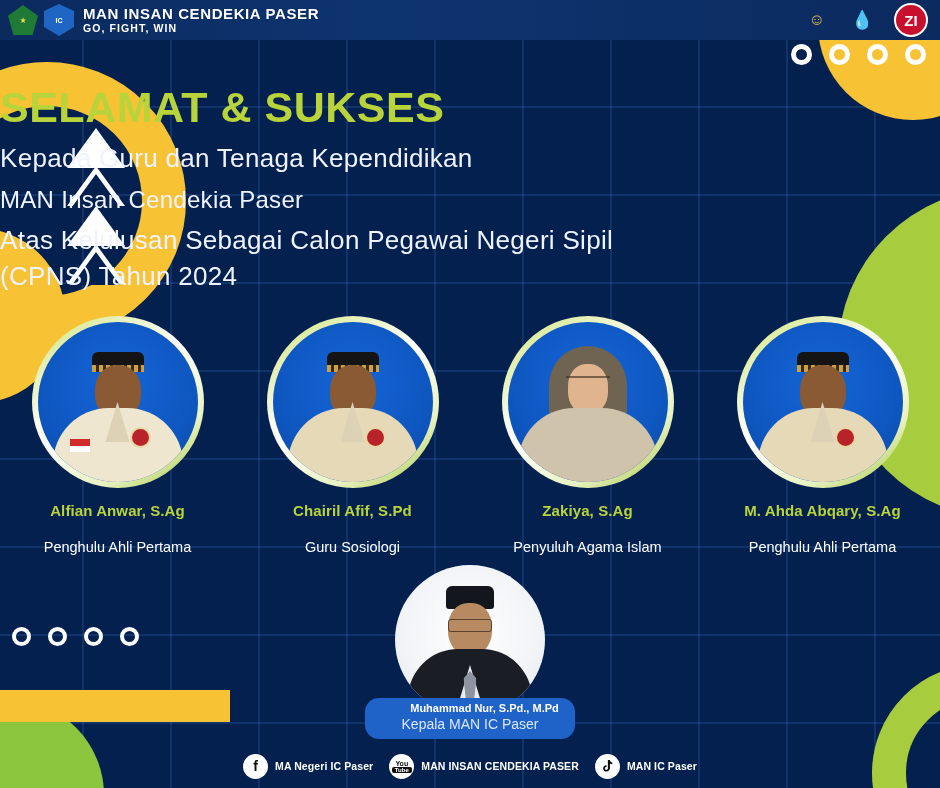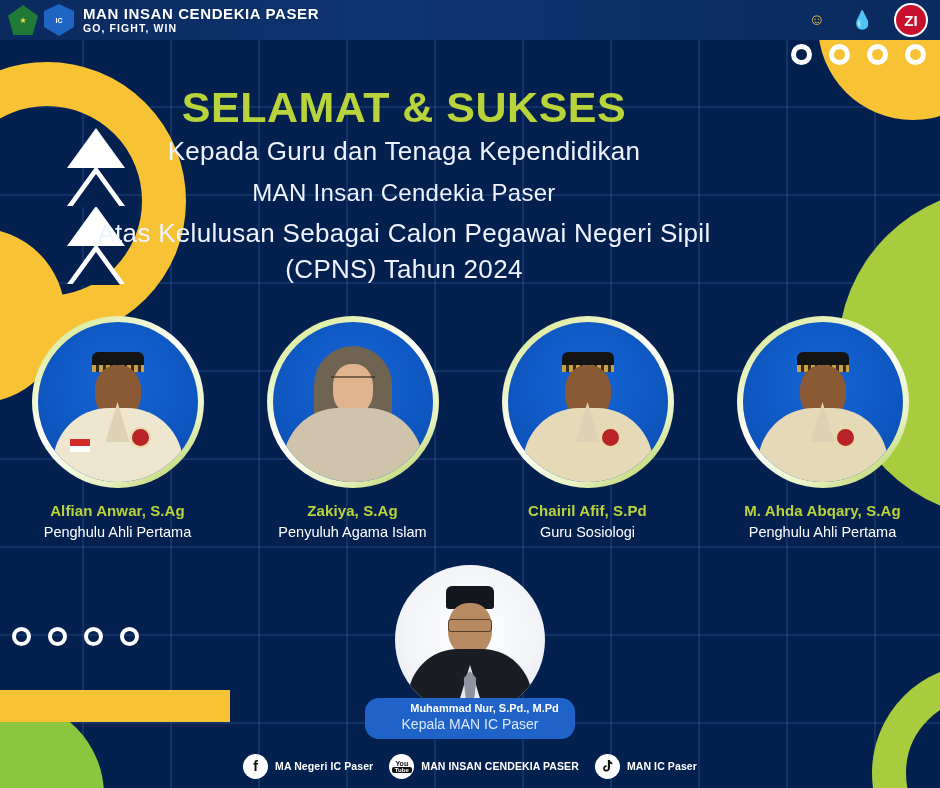--- a/index.html
+++ b/index.html
@@ -109,29 +109,29 @@
     border:2px solid #ffffff;}
   .hdr-logo.bd{color:#3bb3d9;font-size:18px;}
   .hdr-logo.kip{color:#f2c14e;font-size:16px;}
   
   .ring-row{position:absolute;display:flex;gap:17px;z-index:5;}
   .ring-dot{width:21px;height:21px;border-radius:50%;border:5px solid #ffffff;box-sizing:border-box;}
   .ring-row.tr{right:14px;top:44px;}
   .ring-row.bl{left:12px;top:627px;}
   .ring-row.bl .ring-dot{width:19px;height:19px;border-width:4px;}
   
-  .titles{position:absolute;left:0;top:84px;width:808px;text-align:center;z-index:4;}
+  .titles{position:absolute;left:0;top:84px;width:808px;z-index:4;}
   .t-main{
     color:#b9d43a;font-size:43px;font-weight:bold;letter-spacing:.5px;
     line-height:1.1;
   }
   .t-line{
     color:#eef3ff;font-weight:300;letter-spacing:.3px;
   }
-  .t-l1{font-size:26px;margin-top:5px;}
+  .t-l1{font-size:26px;margin-top:12px;}
   .t-l2{font-size:24px;margin-top:12px;}
   .t-l3{font-size:26px;margin-top:11px;}
   .t-l4{font-size:26px;margin-top:5px;}
   
   .people{
     position:absolute;left:0;top:316px;width:940px;
     display:flex;justify-content:space-around;align-items:flex-start;z-index:4;
   }
   .person{width:215px;text-align:center;}
   .photo-ring{
@@ -163,21 +163,21 @@
   .badge-red{position:absolute;left:58%;bottom:34px;width:17px;height:17px;border-radius:50%;
     background:#b8232a;border:2px solid #e8d9a8;}
   .flag{position:absolute;left:20%;bottom:30px;width:20px;height:13px;
     background:linear-gradient(#d12b2b 50%, #ffffff 50%);}
   .glasses{position:absolute;left:50%;top:34%;transform:translateX(-50%);
     width:44px;height:10px;border-top:2px solid #3a2a1c;opacity:.6;}
   .p-name{
     color:#b9d43a;font-weight:bold;font-size:15px;margin-top:14px;letter-spacing:.1px;
   }
   .p-role{
-    color:#ffffff;font-weight:300;font-size:14.5px;margin-top:5px;
+    color:#ffffff;font-weight:300;font-size:14.5px;margin-top:20px;
   }
   
   .principal{position:absolute;left:0;top:565px;width:940px;text-align:center;z-index:4;}
   .pr-photo{
     width:150px;height:150px;margin:0 auto;border-radius:50%;position:relative;overflow:hidden;
     background:radial-gradient(circle at 50% 45%, #ffffff 0%, #f2f4f7 60%, #dfe4ea 100%);
   }
   .pr-cap{position:absolute;left:50%;top:14%;transform:translateX(-50%);
     width:48px;height:23px;border-radius:6px 6px 3px 3px;background:#14161d;}
   .pr-head{position:absolute;left:50%;top:25%;transform:translateX(-50%);
@@ -283,54 +283,54 @@
           <div class="flag"></div>
         </div>
       </div>
       <div class="p-name">Alfian Anwar, S.Ag</div>
       <div class="p-role">Penghulu Ahli Pertama</div>
     </div>
 
     <div class="person">
       <div class="photo-ring">
         <div class="photo">
+          <div class="fig-cap"></div>
+          <div class="fig-head"></div>
+          <div class="fig-body b4"></div>
+          <div class="fig-collar"></div>
+          <div class="badge-red"></div>
+        </div>
+      </div>
+      <div class="p-name">Chairil Afif, S.Pd</div>
+      <div class="p-role">Guru Sosiologi</div>
+    </div>
+
+    <div class="person">
+      <div class="photo-ring">
+        <div class="photo">
           <div class="fig-hijab"></div>
           <div class="fig-face3"></div>
           <div class="glasses"></div>
           <div class="fig-body b3"></div>
         </div>
       </div>
       <div class="p-name">Zakiya, S.Ag</div>
       <div class="p-role">Penyuluh Agama Islam</div>
     </div>
 
     <div class="person">
       <div class="photo-ring">
         <div class="photo">
           <div class="fig-cap"></div>
           <div class="fig-head"></div>
           <div class="fig-body b4"></div>
           <div class="fig-collar"></div>
           <div class="badge-red"></div>
         </div>
       </div>
-      <div class="p-name">Chairil Afif, S.Pd</div>
-      <div class="p-role">Guru Sosiologi</div>
-    </div>
-
-    <div class="person">
-      <div class="photo-ring">
-        <div class="photo">
-          <div class="fig-cap"></div>
-          <div class="fig-head"></div>
-          <div class="fig-body b4"></div>
-          <div class="fig-collar"></div>
-          <div class="badge-red"></div>
-        </div>
-      </div>
       <div class="p-name">M. Ahda Abqary, S.Ag</div>
       <div class="p-role">Penghulu Ahli Pertama</div>
     </div>
 
   </div>
 
   <div class="principal">
     <div class="pr-photo">
       <div class="pr-cap"></div>
       <div class="pr-head"></div>

